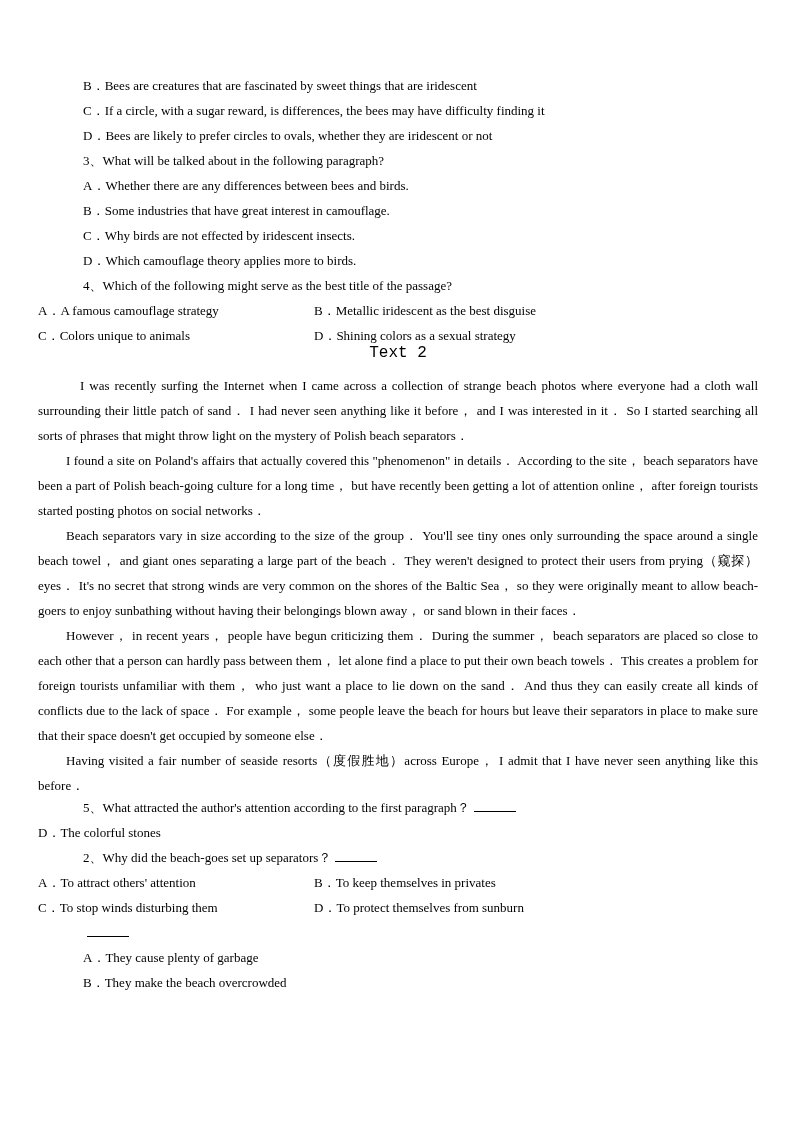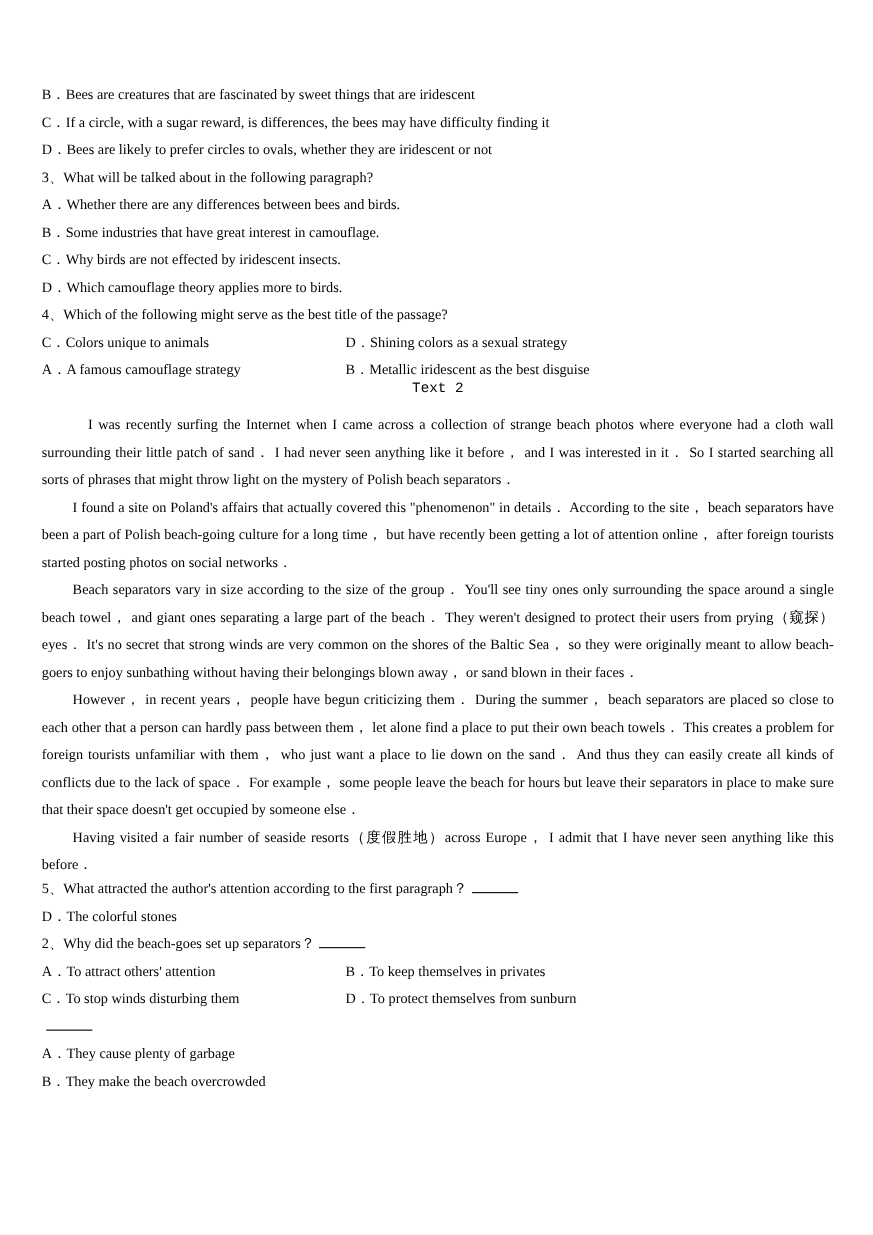--- a/index.html
+++ b/index.html
@@ -2,26 +2,26 @@
 <html><head>
 <meta charset="utf-8">
 <style>
   html, body { margin: 0; padding: 0; background: #ffffff; }
   body {
     width: 794px; height: 1123px; position: relative; overflow: hidden;
     font-family: "Liberation Serif", "DejaVu Serif", serif;
     font-size: 13px; color: #000000;
   }
   .page { position: absolute; left: 38px; top: 76px; width: 720px; }
-  .line { height: 25px; line-height: 19px; white-space: nowrap; }
+  .line { height: 25px; line-height: 19px; white-space: nowrap; margin-left: 45px; }
   .opt-row { display: flex; height: 25px; line-height: 19px; white-space: nowrap; }
   .opt-row .opt { width: 276px; }
   .text-title {
     text-align: center; font-family: "Liberation Mono", "DejaVu Sans Mono", monospace;
-    font-size: 13px; height: 16px; line-height: 16px; margin-top: -6px; padding-left: 0;
+    font-size: 16px; height: 16px; line-height: 16px; margin-top: -6px; padding-left: 0;
   }
   .para { line-height: 25px; text-align: justify; text-align-last: left; }
   .para.indent { text-indent: 28px; }
   .para.first { text-indent: 42px; margin-top: 12px; }
   .blank { display: inline-block; width: 42px; border-bottom: 1px solid #000; height: 12px; vertical-align: baseline; margin-left: 4px; }
 </style>
 </head>
 <body>
 
 <div class="page">
@@ -45,26 +45,26 @@
   </div>
   <div class="line">
     <span>C．</span><span>Why birds are not effected by iridescent insects.</span>
   </div>
   <div class="line">
     <span>D．</span><span>Which camouflage theory applies more to birds.</span>
   </div>
 
   <div class="line">4、Which of the following might serve as the best title of the passage?</div>
   <div class="opt-row">
+    <div class="opt"><span>A．</span><span>A famous camouflage strategy</span></div>
+    <div class="opt"><span>B．</span><span>Metallic iridescent as the best disguise</span></div>
+  </div>
+  <div class="opt-row">
     <div class="opt"><span>C．</span><span>Colors unique to animals</span></div>
     <div class="opt"><span>D．</span><span>Shining colors as a sexual strategy</span></div>
-  </div>
-  <div class="opt-row">
-    <div class="opt"><span>A．</span><span>A famous camouflage strategy</span></div>
-    <div class="opt"><span>B．</span><span>Metallic iridescent as the best disguise</span></div>
   </div>
 
   <div class="text-title">Text 2</div>
   <div class="para first">I was recently surfing the Internet when I came across a collection of strange beach photos where everyone had a cloth wall surrounding their little patch of sand． I had never seen anything like it before， and I was interested in it． So I started searching all sorts of phrases that might throw light on the mystery of Polish beach separators．</div>
   <div class="para indent">I found a site on Poland's affairs that actually covered this "phenomenon" in details． According to the site， beach separators have been a part of Polish beach-going culture for a long time， but have recently been getting a lot of attention online， after foreign tourists started posting photos on social networks．</div>
   <div class="para indent">Beach separators vary in size according to the size of the group． You'll see tiny ones only surrounding the space around a single beach towel， and giant ones separating a large part of the beach． They weren't designed to protect their users from prying（窥探）eyes． It's no secret that strong winds are very common on the shores of the Baltic Sea， so they were originally meant to allow beach-goers to enjoy sunbathing without having their belongings blown away， or sand blown in their faces．</div>
   <div class="para indent">However， in recent years， people have begun criticizing them． During the summer， beach separators are placed so close to each other that a person can hardly pass between them， let alone find a place to put their own beach towels． This creates a problem for foreign tourists unfamiliar with them， who just want a place to lie down on the sand． And thus they can easily create all kinds of conflicts due to the lack of space． For example， some people leave the beach for hours but leave their separators in place to make sure that their space doesn't get occupied by someone else．</div>
   <div class="para indent">Having visited a fair number of seaside resorts（度假胜地）across Europe， I admit that I have never seen anything like this before．</div>
 
   <div class="line">

